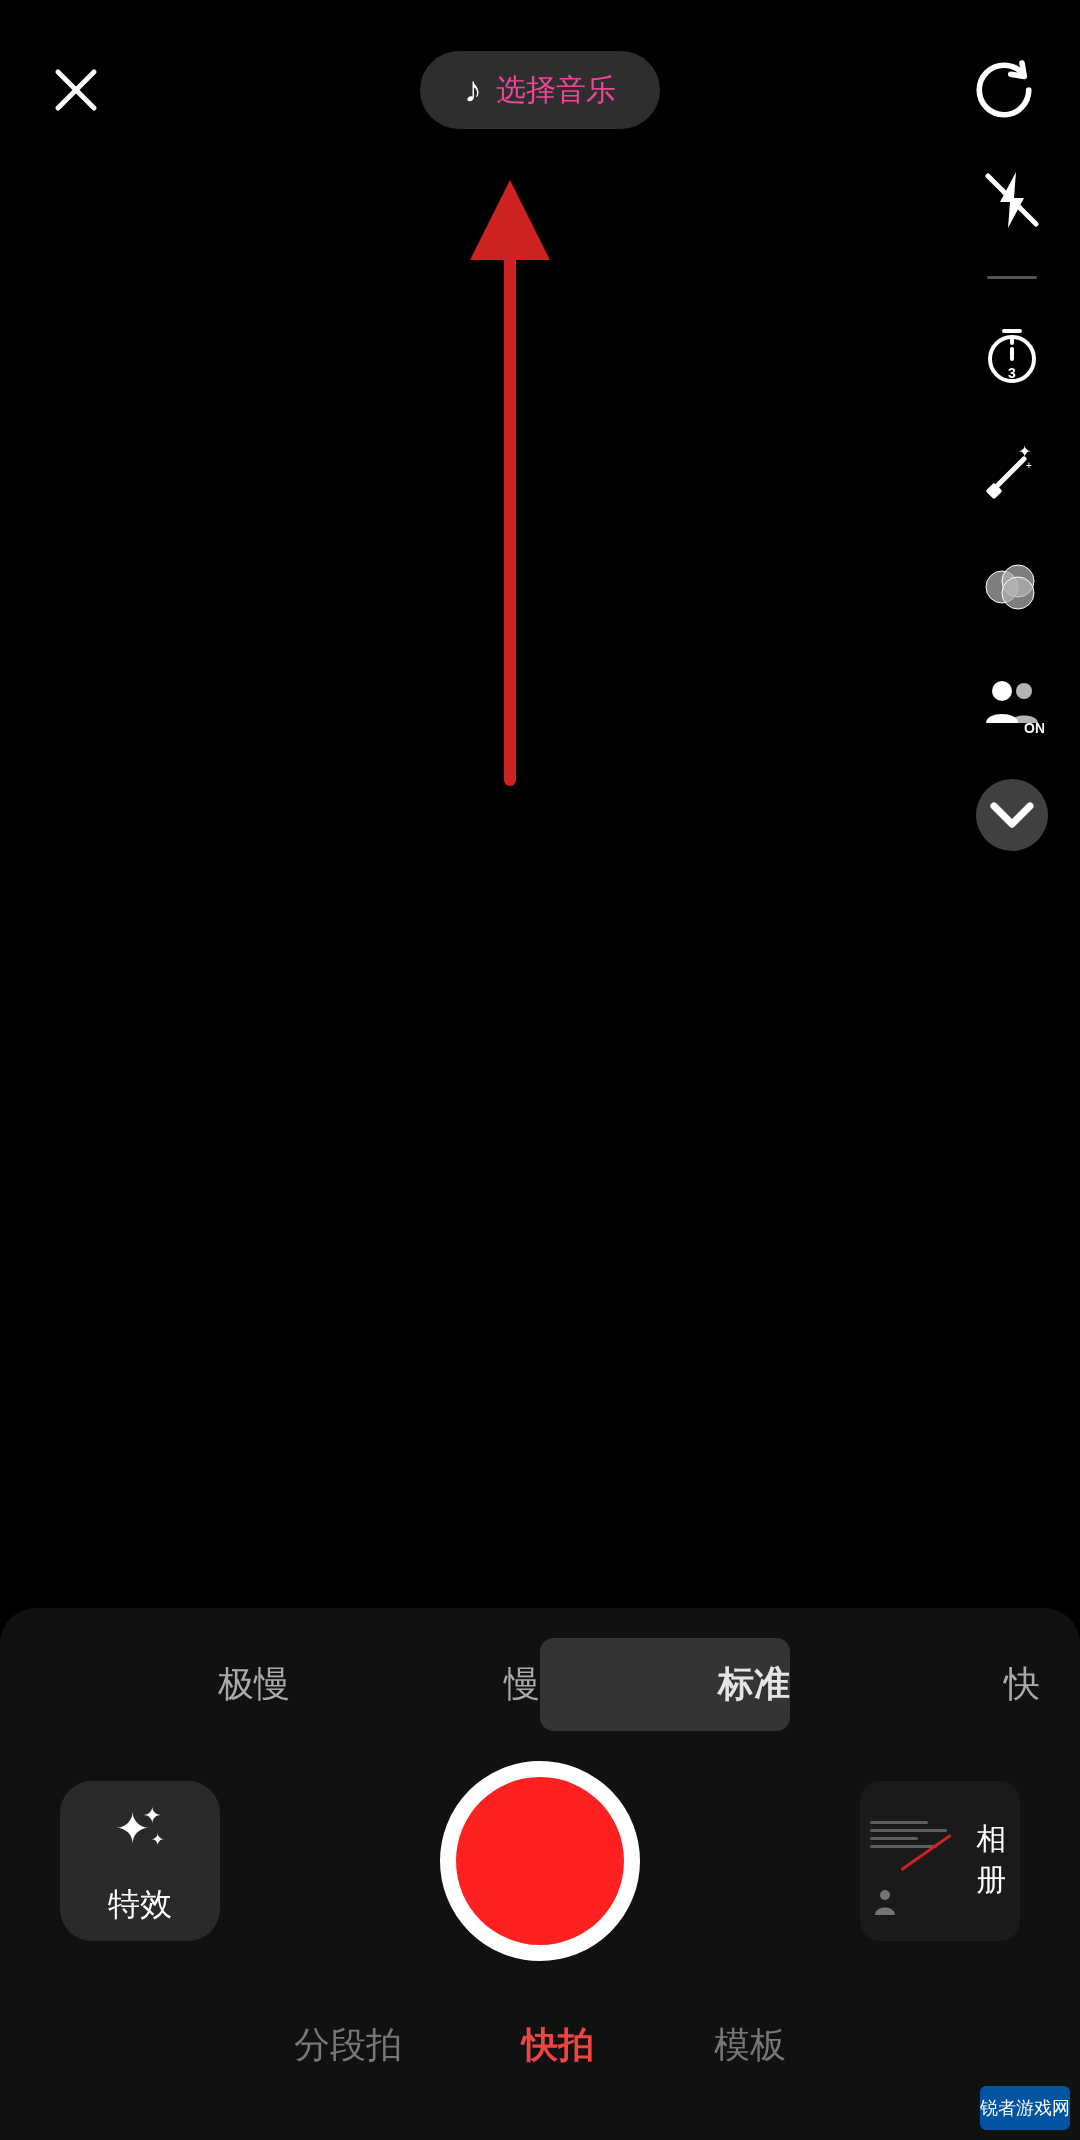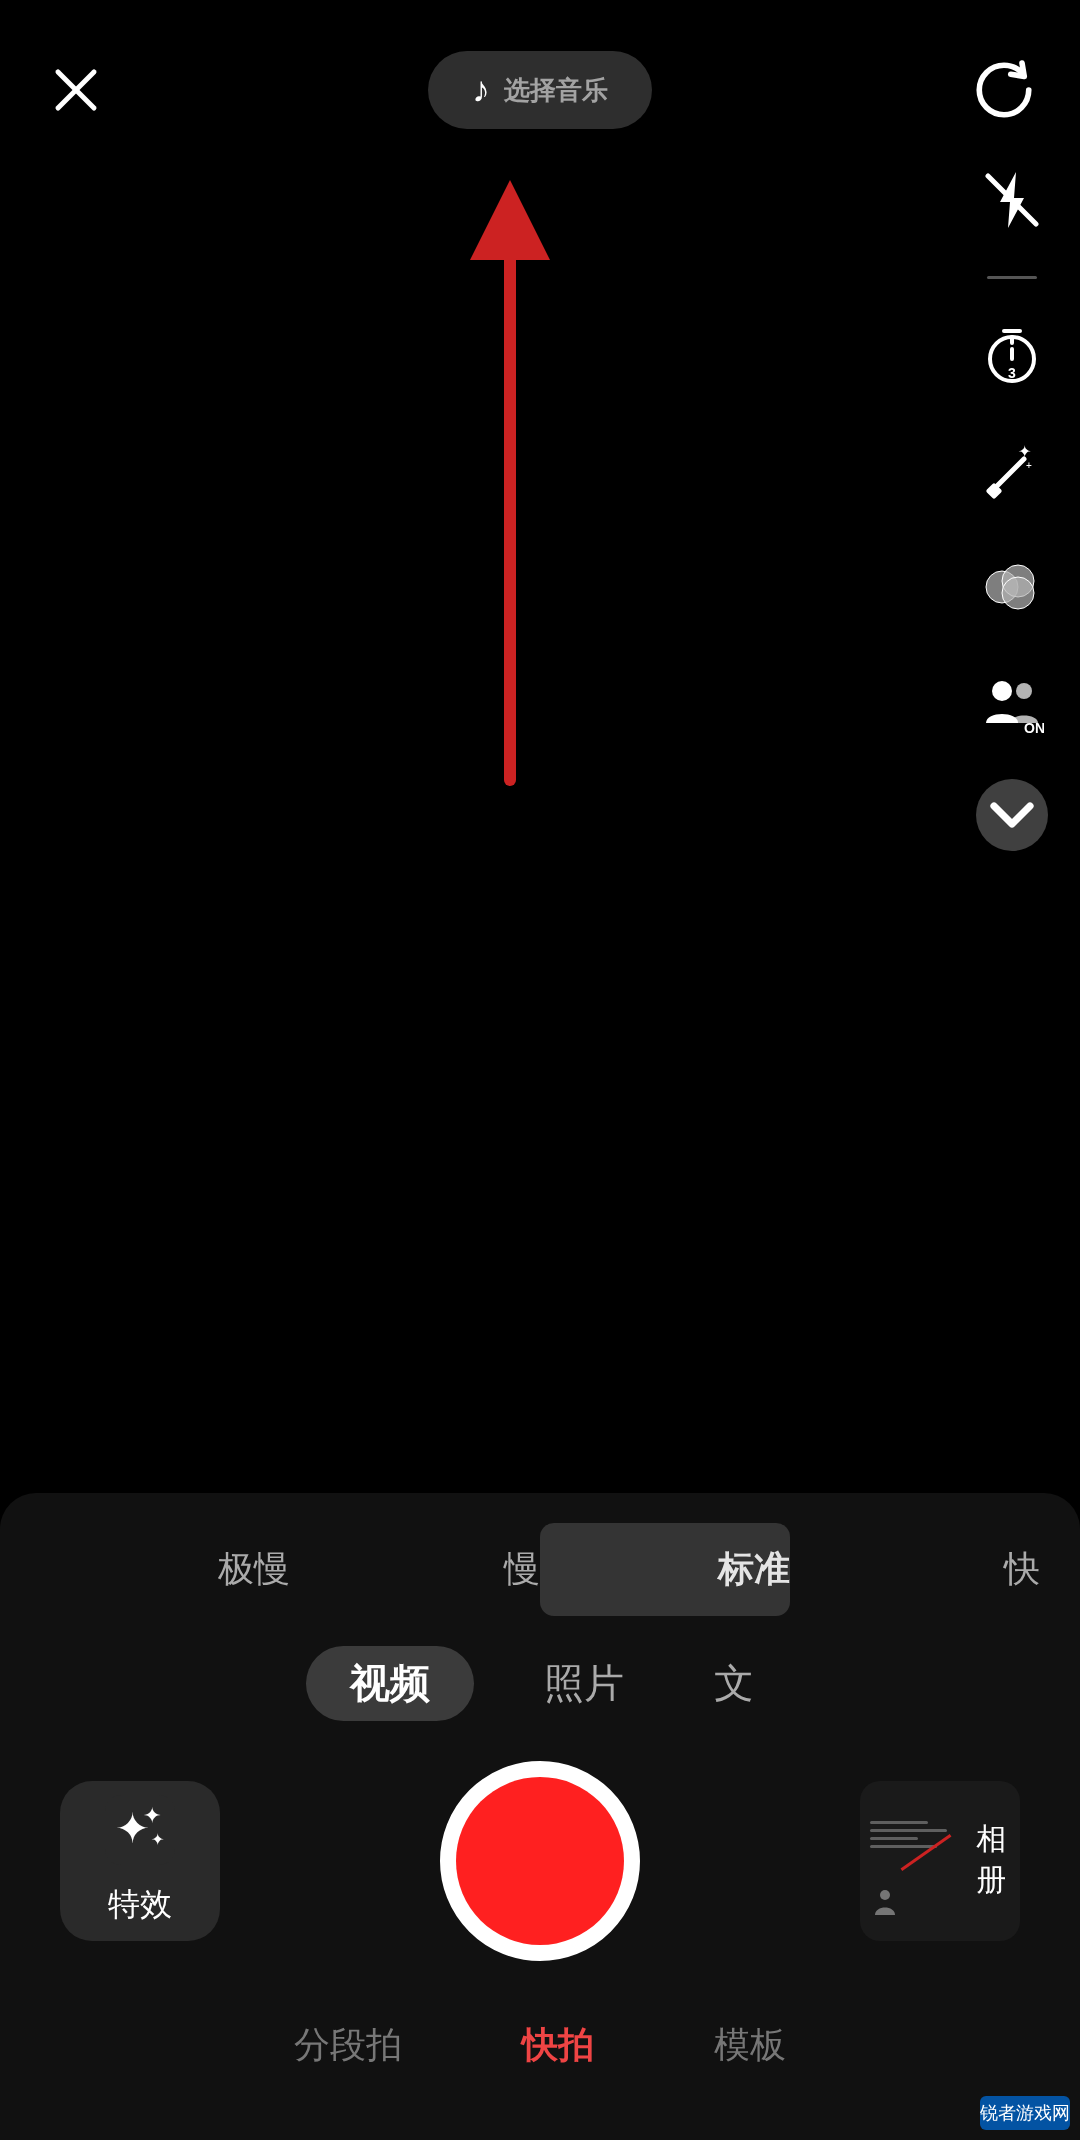--- a/index.html
+++ b/index.html
@@ -31,21 +31,21 @@
     .close-btn svg { width: 52px; height: 52px; }
 
     .music-btn {
       background: rgba(50,50,50,0.92);
       border-radius: 60px;
       padding: 18px 44px;
       display: flex; align-items: center; gap: 14px;
       cursor: pointer;
     }
     .music-btn .music-note { font-size: 36px; color: #fff; }
-    .music-btn .music-label { font-size: 26px; color: #a3a3a3; font-weight: 700; }
+    .music-btn .music-label { font-size: 30px; color: #ec4899; font-weight: 400; }
 
     .refresh-btn {
       width: 72px; height: 72px;
       display: flex; align-items: center; justify-content: center;
       cursor: pointer;
     }
 
     
     .right-sidebar {
       position: absolute;
@@ -232,21 +232,21 @@
     .bottom-nav-item.active {
       color: #ef4444;
       font-weight: 700;
     }
 
     
     .watermark {
       position: absolute;
       bottom: 10px;
       right: 10px;
-      width: 90px; height: 34px;
+      width: 90px; height: 44px;
       background: rgba(0,100,200,0.8);
       border-radius: 6px;
       display: flex; align-items: center; justify-content: center;
     }
     .watermark-text {
       font-size: 18px;
       color: #fff;
     }
 
     
@@ -359,25 +359,20 @@
 
 <div class="bottom-area">
 
   <div class="speed-tabs">
     <div class="speed-tab">极慢</div>
     <div class="speed-tab">慢</div>
     <div class="speed-tab active">标准</div>
     <div class="speed-tab">快</div>
   </div>
 
-  <div class="mode-tabs">
-    <div class="mode-tab active">视频</div>
-    <div class="mode-tab">照片</div>
-    <div class="mode-tab">文</div>
-  </div>
 
   <div class="capture-row">
 
     <div class="effects-btn">
       <svg width="70" height="70" viewBox="0 0 70 70" fill="none">
         <rect width="70" height="70" rx="16" fill="#2a2a2a"></rect>
         <text x="10" y="48" font-size="42" fill="white">✦</text>
         <text x="38" y="28" font-size="22" fill="white">✦</text>
         <text x="46" y="50" font-size="16" fill="white">✦</text>
       </svg>

